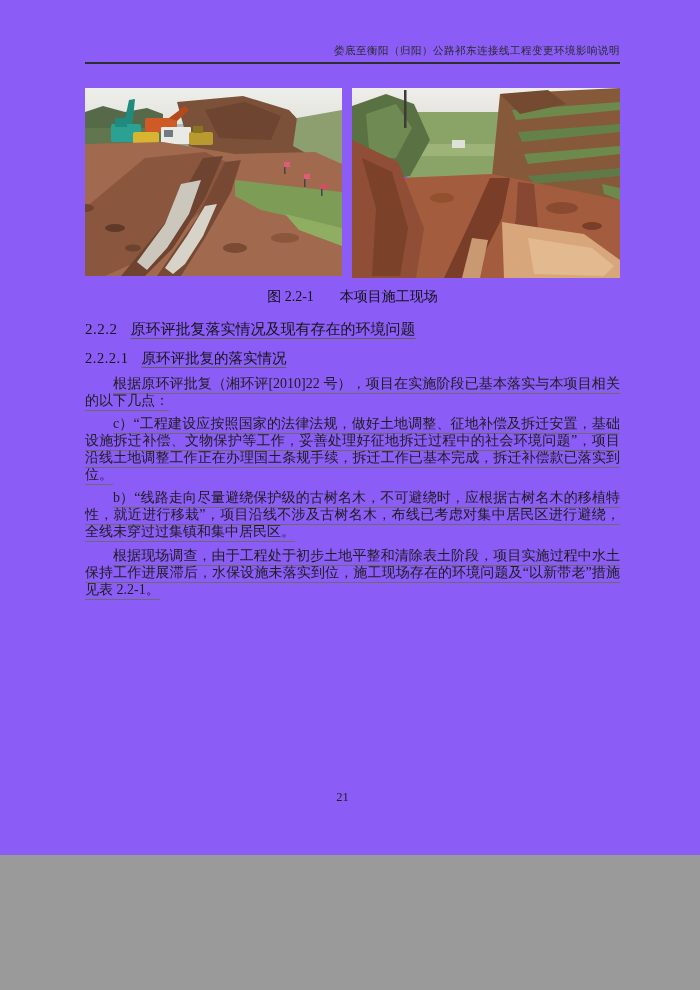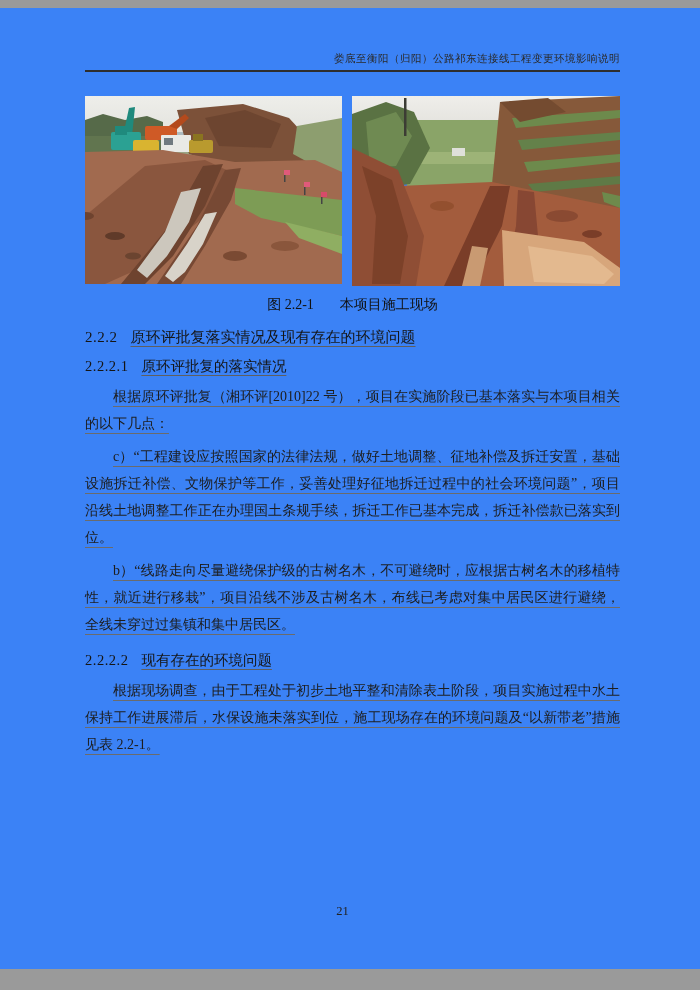--- a/index.html
+++ b/index.html
@@ -1,17 +1,17 @@
 <!DOCTYPE html>
 <html lang="zh"><head>
 <meta charset="utf-8">
 <style>
   html,body { margin:0; padding:0; background:#9a9a9a; }
   .page {
-    width:700px; height:961px; margin:8px auto; background:#3b82f6;
+    width:700px; height:855px; margin:0 auto; background:#8b5cf6;
     position:relative; overflow:hidden;
     font-family:"Liberation Serif","DejaVu Serif",serif;
     color:#1c1c1c;
   }
   .content { padding:44px 80px 0 85px; }
 
   .doc-header {
     text-align:right; font-size:10.5px; color:#2a2a2a;
     letter-spacing:0.5px; padding-bottom:4px;
     border-bottom:2px solid #2e2e2e;
@@ -31,21 +31,21 @@
   .h-sec.sub { font-size:14.5px; margin-top:10px; }
   .h-sec .num { margin-right:13px; letter-spacing:0.5px; }
   .h-sec .title {
     text-decoration:underline;
     text-underline-offset:4px;
     text-decoration-thickness:1px;
     text-decoration-color:#5f5f5f;
   }
 
   .body-para {
-    font-size:14px; line-height:27px; text-align:justify;
+    font-size:14px; line-height:17px; text-align:justify;
     text-indent:2em; margin:6px 0 0 0; color:#1d1d1d;
     text-decoration:underline;
     text-underline-offset:4.5px;
     text-decoration-thickness:1px;
     text-decoration-color:#6b6b6b;
   }
   .body-para.after-head { margin-top:7px; }
 
   .page-number {
     position:absolute; left:0; right:15px; bottom:50px;
@@ -172,22 +172,19 @@
     </div>
 
     <div class="h-sec sub">
       <span class="num">2.2.2.1</span><span class="title">原环评批复的落实情况</span>
     </div>
 
     <p class="body-para after-head">根据原环评批复（湘环评[2010]22 号），项目在实施阶段已基本落实与本项目相关的以下几点：</p>
     <p class="body-para">c）“工程建设应按照国家的法律法规，做好土地调整、征地补偿及拆迁安置，基础设施拆迁补偿、文物保护等工作，妥善处理好征地拆迁过程中的社会环境问题”，项目沿线土地调整工作正在办理国土条规手续，拆迁工作已基本完成，拆迁补偿款已落实到位。</p>
     <p class="body-para">b）“线路走向尽量避绕保护级的古树名木，不可避绕时，应根据古树名木的移植特性，就近进行移栽”，项目沿线不涉及古树名木，布线已考虑对集中居民区进行避绕，全线未穿过过集镇和集中居民区。</p>
 
-    <div class="h-sec sub" style="margin-top:13px;">
-      <span class="num">2.2.2.2</span><span class="title">现有存在的环境问题</span>
-    </div>
 
     <p class="body-para after-head">根据现场调查，由于工程处于初步土地平整和清除表土阶段，项目实施过程中水土保持工作进展滞后，水保设施未落实到位，施工现场存在的环境问题及“以新带老”措施见表 2.2-1。</p>
 
   </div>
 
   <div class="page-number">21</div>
 </div>
 
 </body></html>

